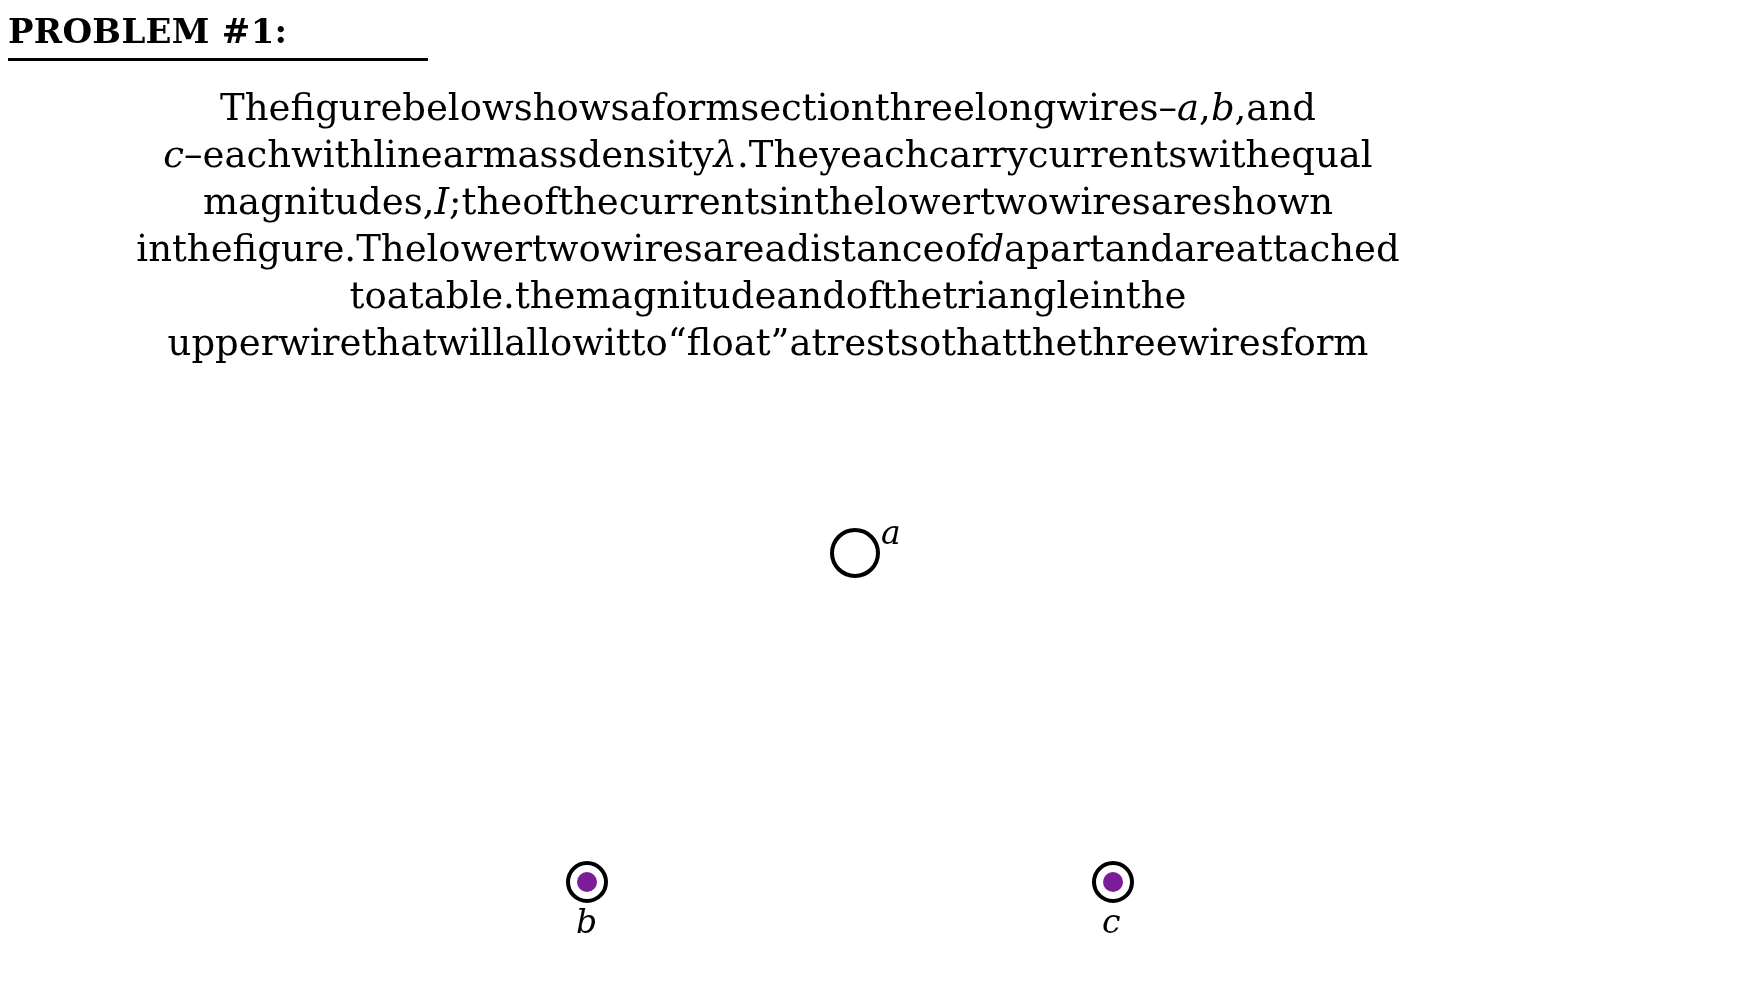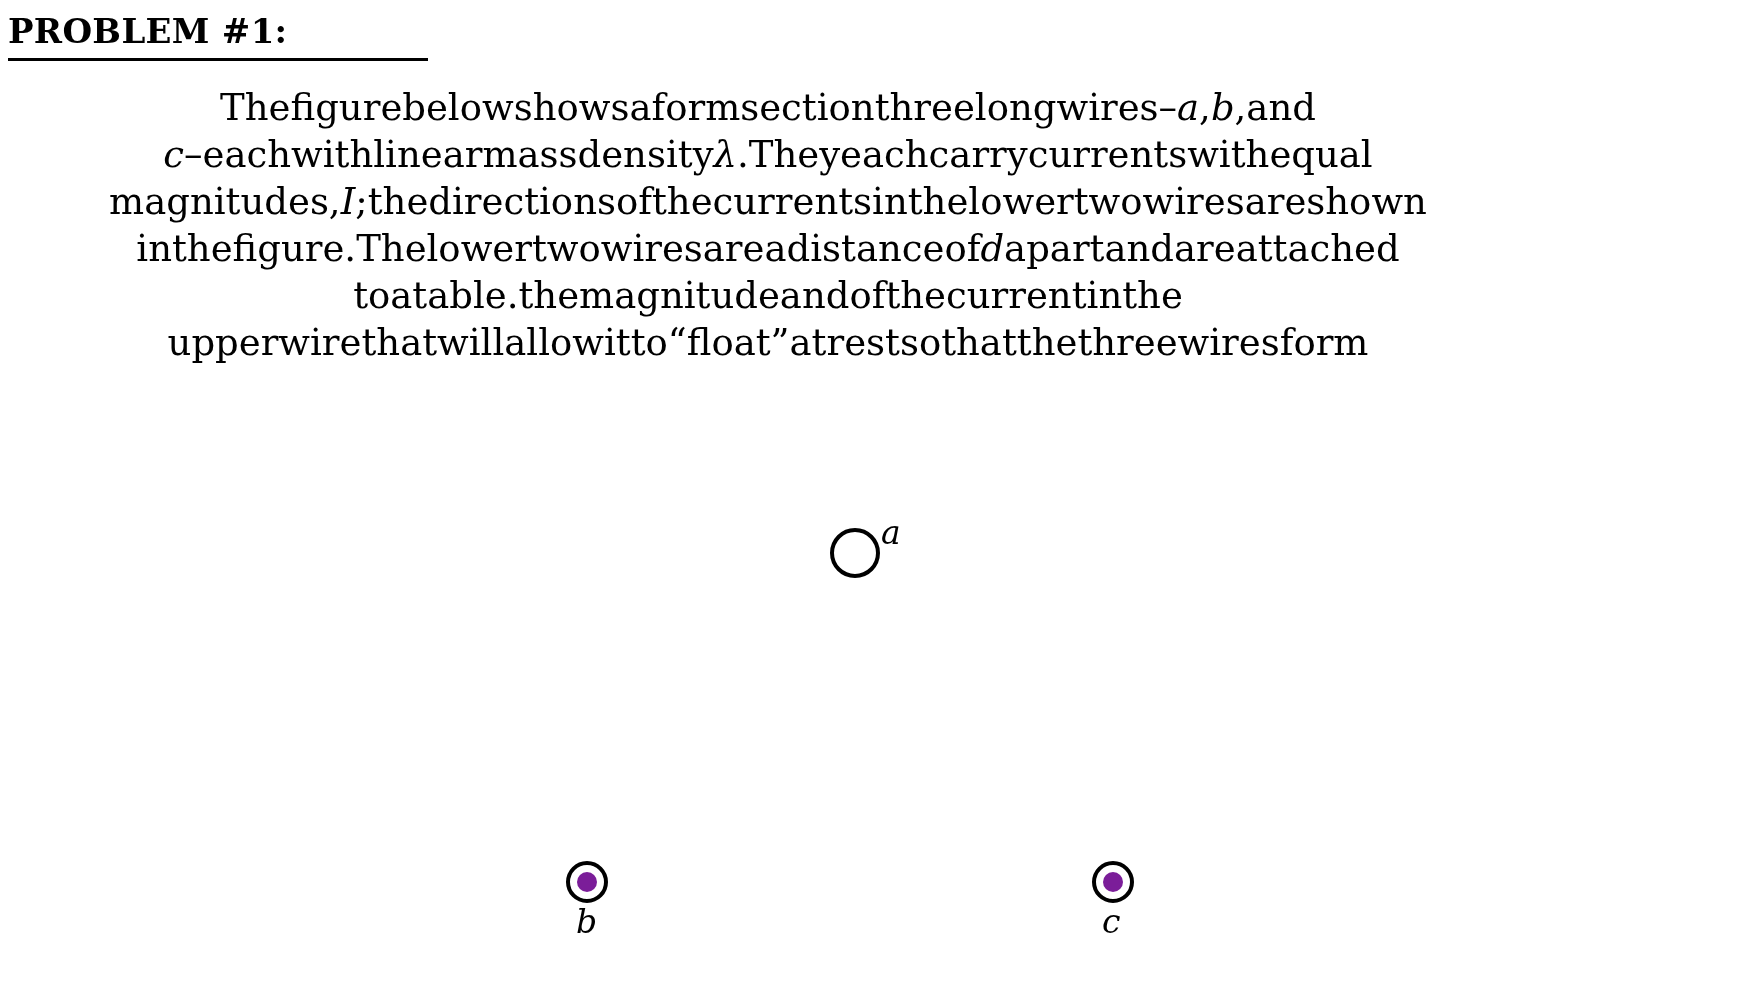--- a/index.html
+++ b/index.html
@@ -166,21 +166,20 @@
       <span>each</span>
       <span>carry</span>
       <span>currents</span>
       <span>with</span>
       <span>equal</span>
     </div>
     <div class="para-line justify">
       <span>magnitudes,</span>
       <span><i class="mathvar">I</i>;</span>
       <span>the</span>
-      <span>directions</span>
       <span>of</span>
       <span>the</span>
       <span>currents</span>
       <span>in</span>
       <span>the</span>
       <span>lower</span>
       <span>two</span>
       <span>wires</span>
       <span>are</span>
       <span>shown</span>
@@ -205,21 +204,21 @@
     </div>
     <div class="para-line justify">
       <span>to</span>
       <span>a</span>
       <span>table.</span>
       <span>the</span>
       <span>magnitude</span>
       <span>and</span>
       <span>of</span>
       <span>the</span>
-      <span>current</span>
+      <span>triangle</span>
       <span>in</span>
       <span>the</span>
     </div>
     <div class="para-line justify">
       <span>upper</span>
       <span>wire</span>
       <span>that</span>
       <span>will</span>
       <span>allow</span>
       <span>it</span>

